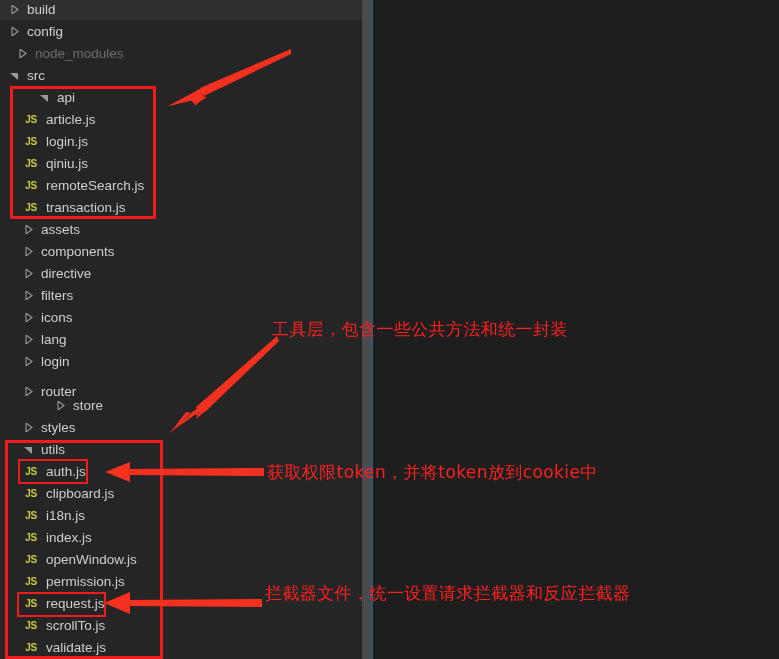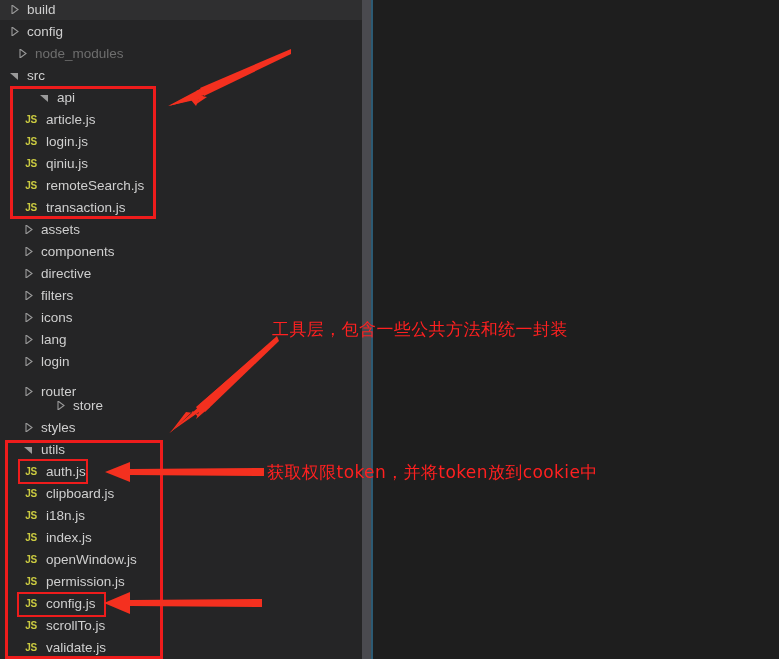--- a/index.html
+++ b/index.html
@@ -354,21 +354,21 @@
         <div class="row" style="top: 570px;">
           <div style="flex: 0 0 22px;"></div>
           <span class="jsicon">JS</span>
           <span class="spacer"></span>
           <span class="label">permission.js</span>
         </div>
         <div class="row" style="top: 592px;">
           <div style="flex: 0 0 22px;"></div>
           <span class="jsicon">JS</span>
           <span class="spacer"></span>
-          <span class="label">config.js</span>
+          <span class="label">request.js</span>
         </div>
         <div class="row" style="top: 614px;">
           <div style="flex: 0 0 22px;"></div>
           <span class="jsicon">JS</span>
           <span class="spacer"></span>
           <span class="label">scrollTo.js</span>
         </div>
         <div class="row" style="top: 636px;">
           <div style="flex: 0 0 22px;"></div>
           <span class="jsicon">JS</span>
@@ -411,14 +411,15 @@
       <polygon points="264,468 130,469 130,462 105,472 130,482 130,475 264,476" fill="#f4301f"></polygon>
     </g>
 
     <g>
       <polygon points="262,599 130,600 130,592 104,603 130,614 130,606 262,607" fill="#f4301f"></polygon>
     </g>
   </svg>
 
   <div class="anno-text" style="left:267px; top:461px;">获取权限token，并将token放到cookie中</div>
   <div class="anno-text" style="left:272px; top:318px;">工具层，包含一些公共方法和统一封装</div>
+  <div class="anno-text" style="left:265px; top:582px;">拦截器文件，统一设置请求拦截器和反应拦截器</div>
 
 </div>
 
 </body></html>

